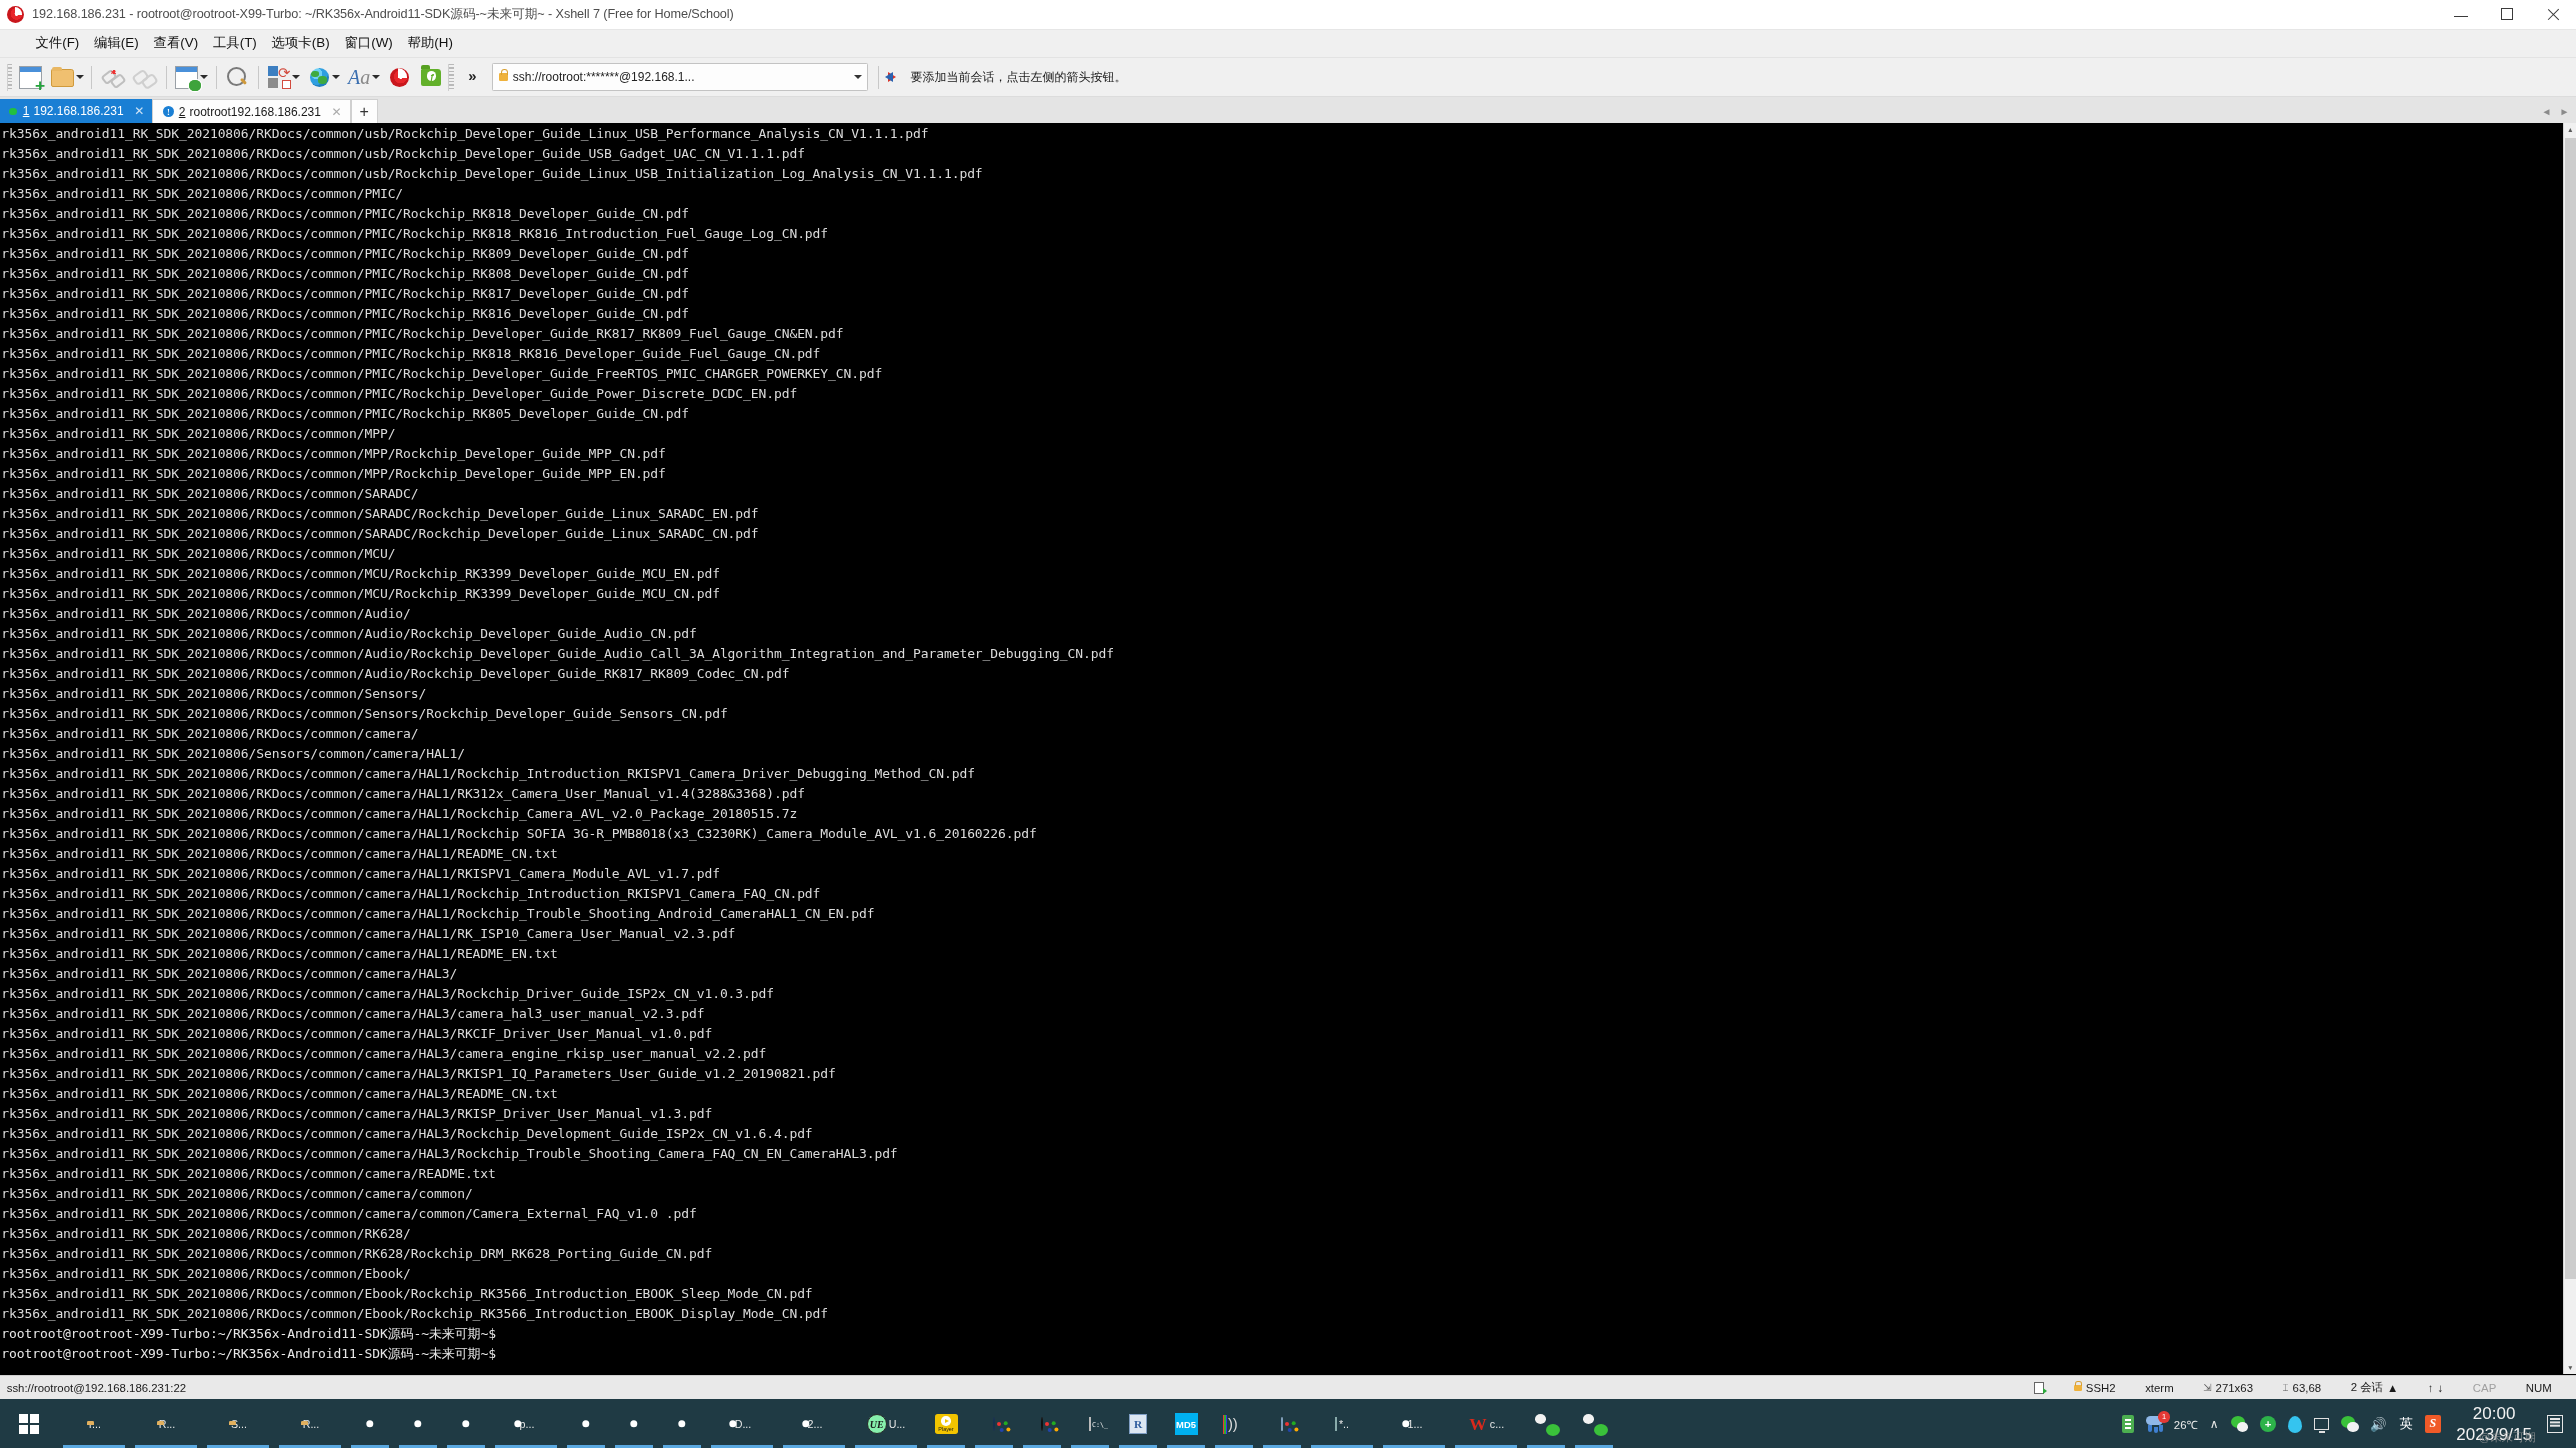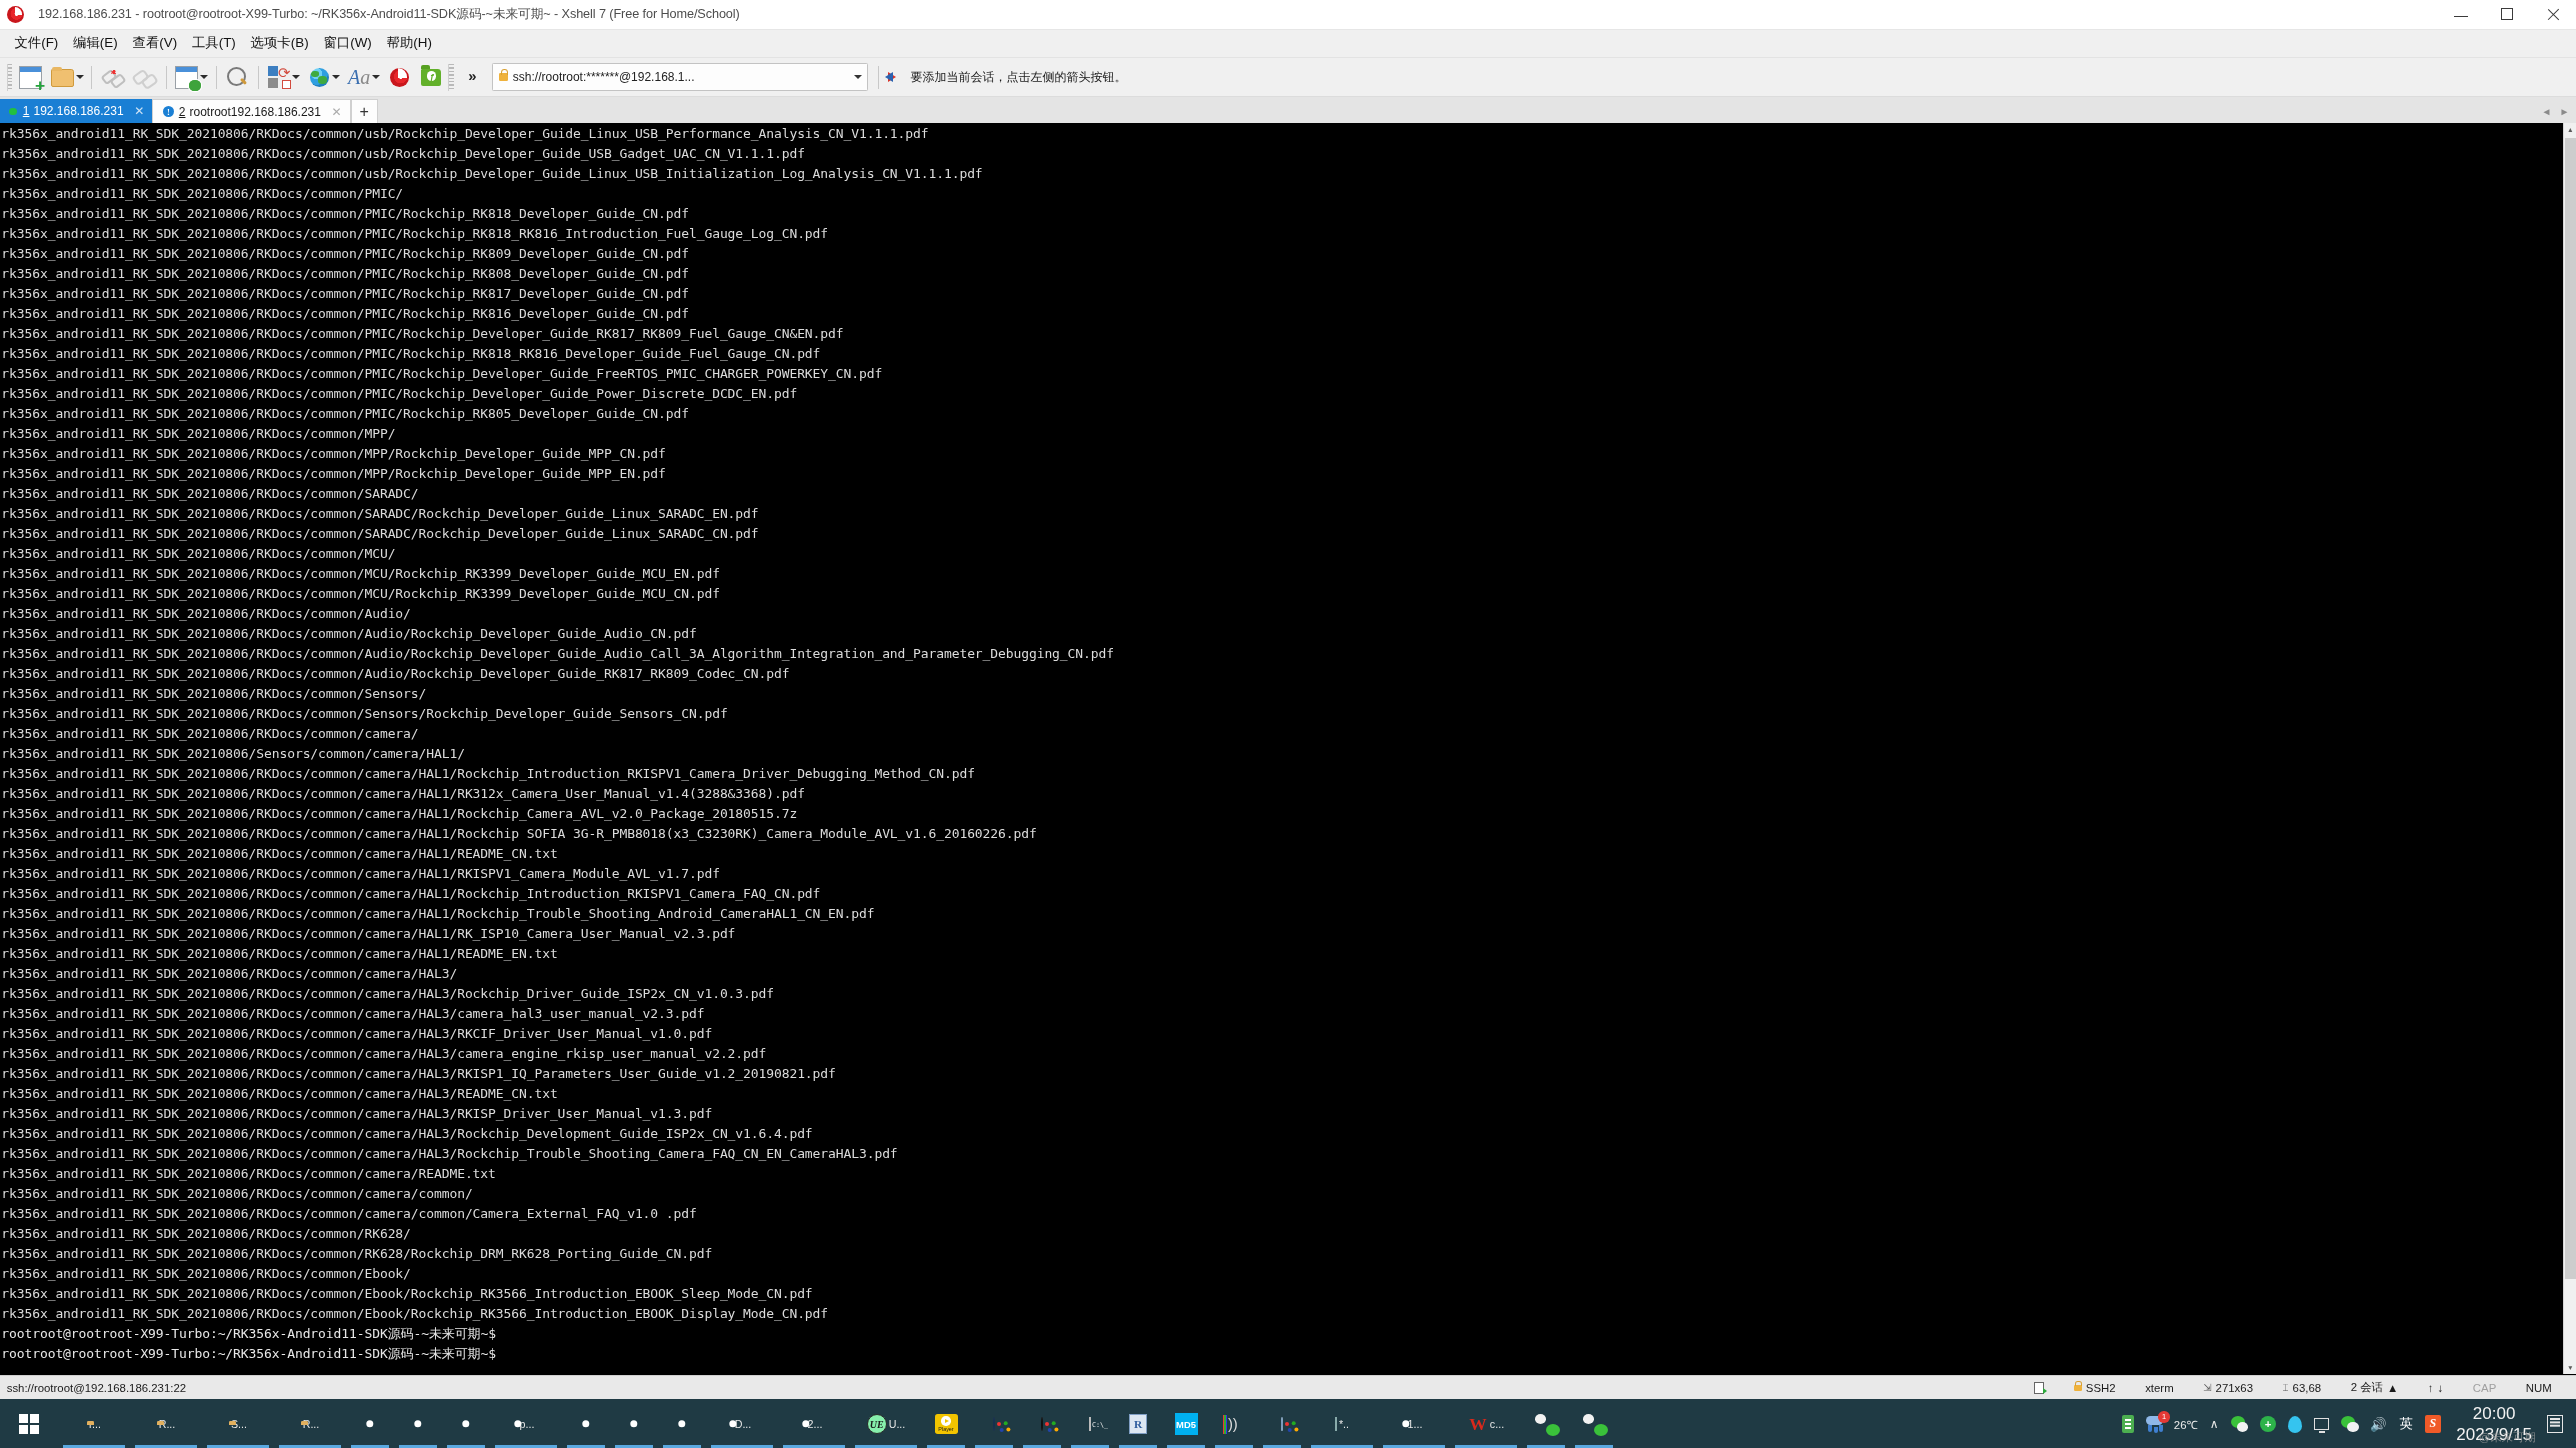--- a/index.html
+++ b/index.html
@@ -23,42 +23,42 @@
     width: 17.4px; height: 17.4px; border-radius: 50%;
     background: radial-gradient(circle at 56% 46%, #ffffff 0 14%, #e8252a 16% 44%, #c9161c 46% 70%, #e8252a 72% 100%);
     position: relative; overflow: hidden;
   }
   .xshell-logo::after {
     content: ""; position: absolute; left: 46%; top: 6%;
     width: 44%; height: 46%;
     background: #ffffff; border-radius: 0 100% 0 0;
   }
   .tb-title {
-    margin-left: 14px; font-size: 12.7px; color: #4d4d4d; white-space: nowrap;
+    margin-left: 8px; font-size: 12.7px; color: #4d4d4d; white-space: nowrap;
     letter-spacing: -0.1px;
   }
   .win-btns { margin-left: auto; display: flex; height: 29.5px; }
   .win-btn {
     width: 46px; height: 29.5px; display: flex; align-items: center; justify-content: center;
     color: #3b3b3b;
   }
   .win-btn:last-child { }
   .wb-min { width: 14.8px; height: 1px; background: #3b3b3b; margin-top: 5.4px; }
   .wb-max { width: 12px; height: 12px; border: 1.1px solid #3b3b3b; }
   .wb-close { position: relative; width: 14.8px; height: 14.8px; }
   .wb-close::before, .wb-close::after {
     content: ""; position: absolute; top: 50%; left: 0; width: 14.8px; height: 1.1px; background: #3b3b3b;
   }
   .wb-close::before { transform: rotate(45deg); }
   .wb-close::after { transform: rotate(-45deg); }
 
   
   .menubar {
     position: absolute; top: 29.5px; left: 0; width: 2576px; height: 28px;
-    background: #f0f0f0; display: flex; align-items: center; padding-left: 7px;
+    background: #f0f0f0; display: flex; align-items: center; padding-left: 28px;
     border-bottom: 0.7px solid #e3e3e3;
   }
   .menu-item {
     font-size: 13.4px; color: #111; padding: 2px 7.4px; white-space: nowrap;
   }
 
   
   .toolbar {
     position: absolute; top: 58px; left: 0; width: 2576px; height: 39px;
     background: #f0f0f0; display: flex; align-items: center; padding-left: 5.4px;

